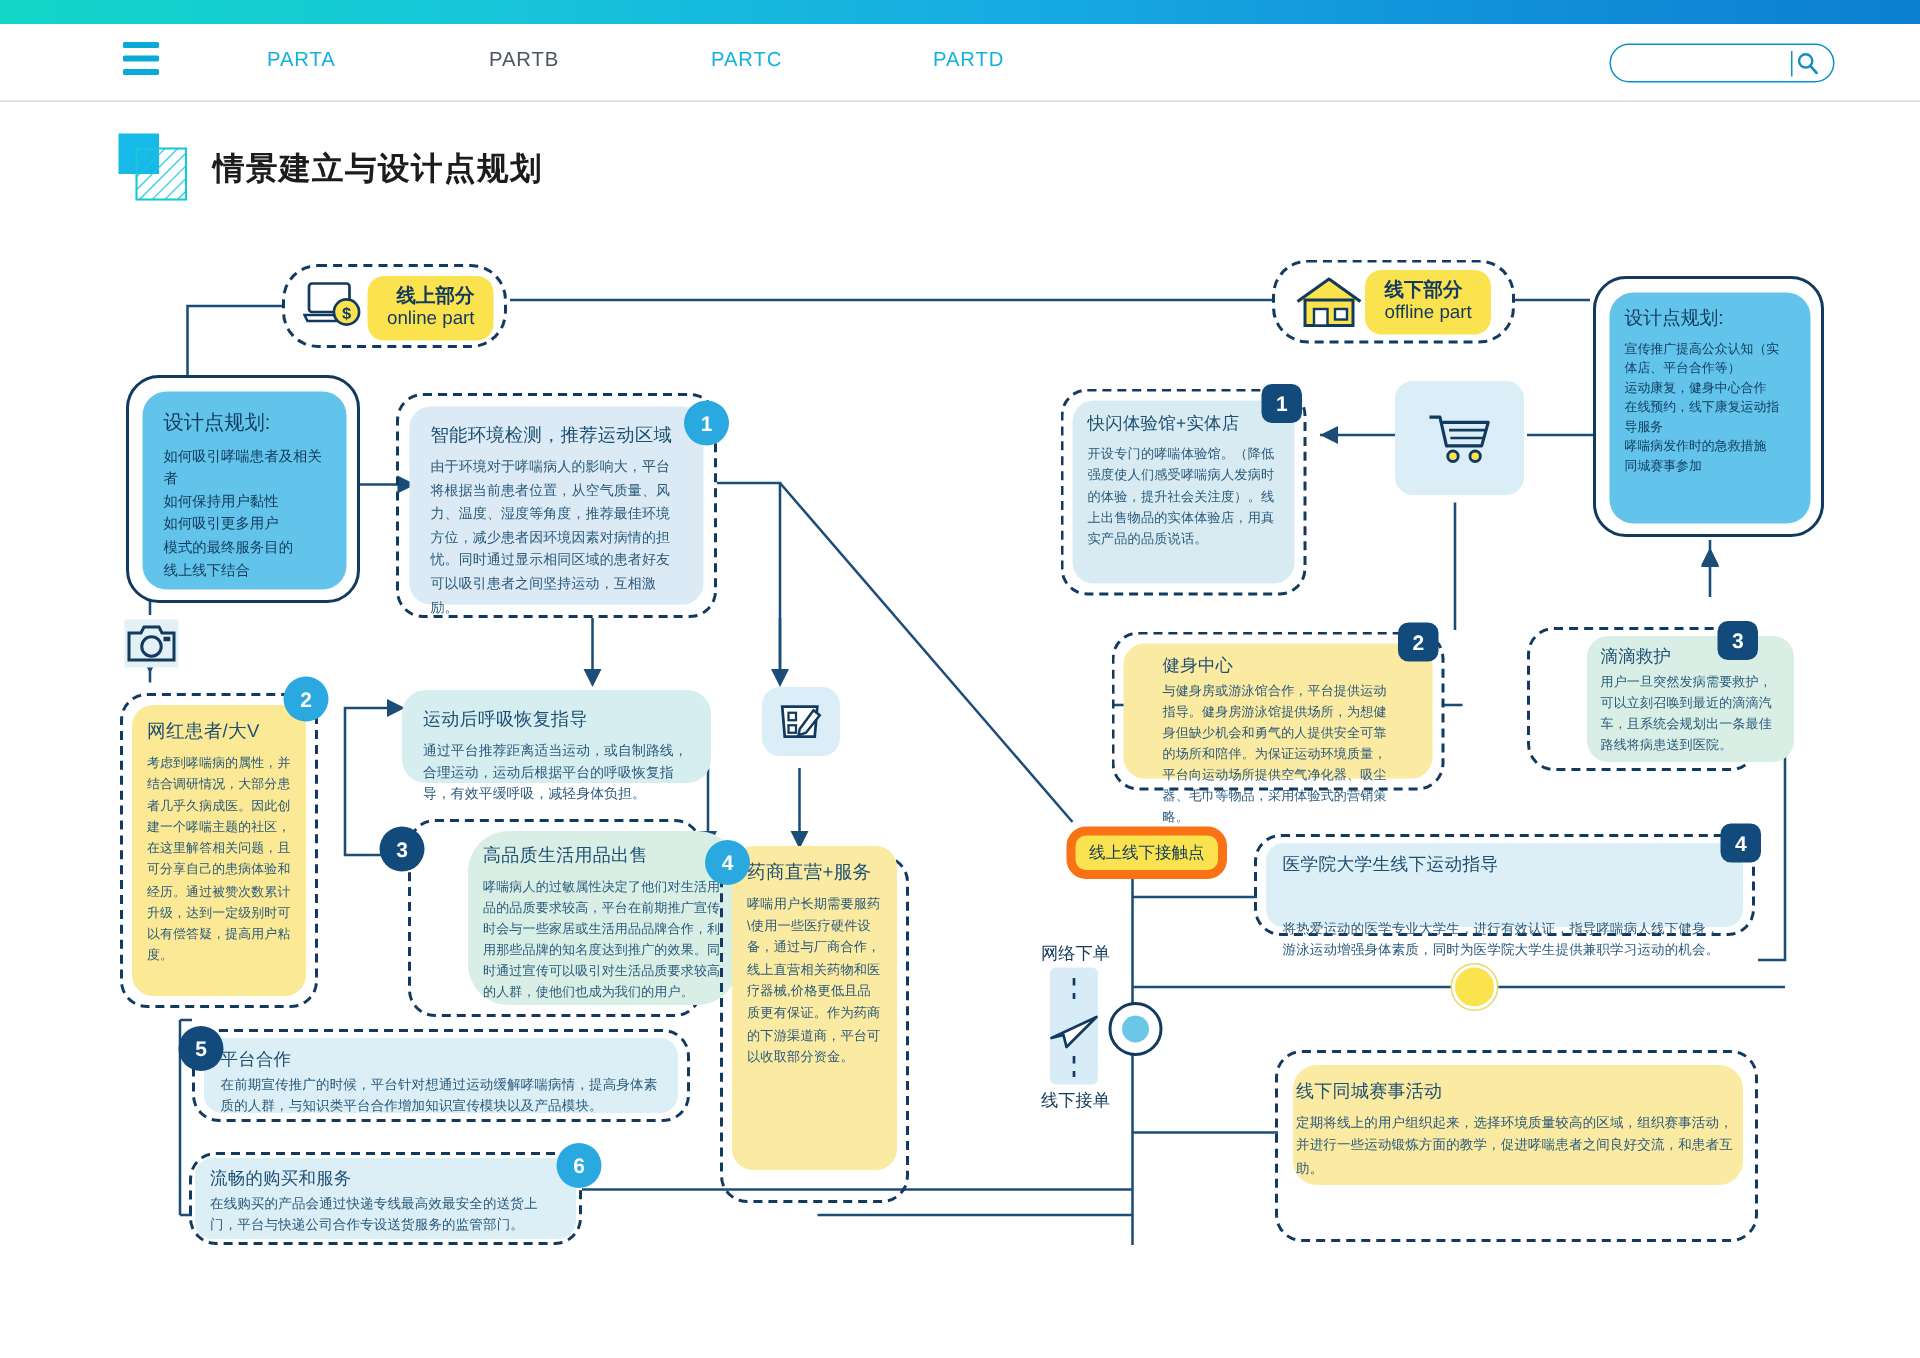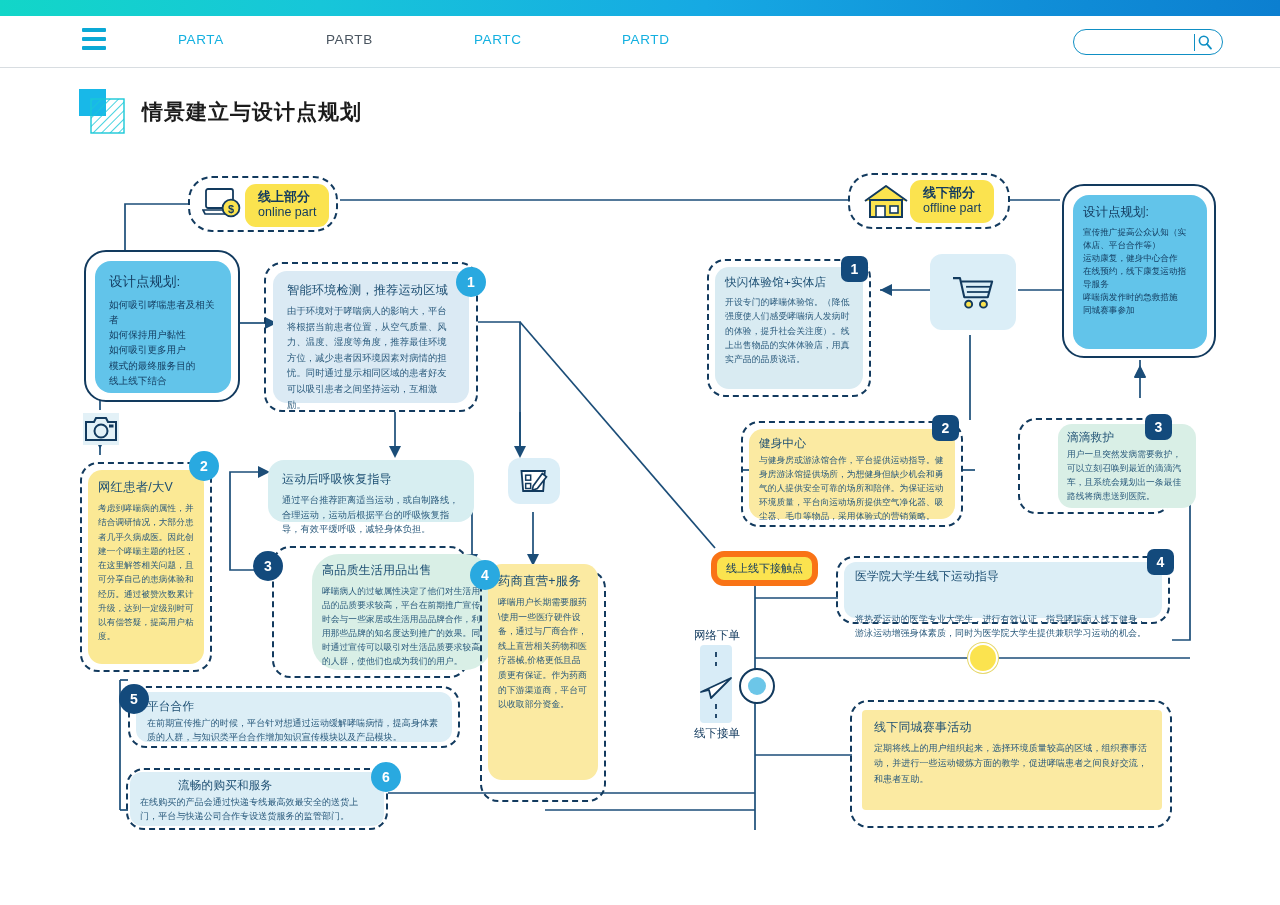--- a/index.html
+++ b/index.html
@@ -298,21 +298,21 @@
 </svg>
 
 <div class="pill-wrap" style="left:188px; top:176px;">
   <div class="pill-dash" style="width:150px; height:56px;"></div>
   <svg style="position:absolute; left:14px; top:10px; width:42px; height:36px;" viewBox="0 0 42 36">
     <rect x="4" y="3" width="27" height="19" rx="2" fill="#fff" stroke="#123a5e" stroke-width="1.8"></rect>
     <path d="M1 24 L34 24 L32 28 L3 28 Z" fill="#fff" stroke="#123a5e" stroke-width="1.7"></path>
     <circle cx="29" cy="22" r="8.4" fill="#fbe34f" stroke="#123a5e" stroke-width="1.8"></circle>
     <text x="29" y="26.6" font-size="11" font-family="Liberation Sans, sans-serif" font-weight="bold" text-anchor="middle" fill="#123a5e">$</text>
   </svg>
-  <div class="pill-label" style="left:57px; top:8px;">
+  <div class="pill-label" style="left:57px; top:8px;text-align:right;">
     <div class="l1">线上部分</div>
     <div class="l2">online part</div>
   </div>
 </div>
 
 <div class="pill-wrap" style="left:848px; top:173px;">
   <div class="pill-dash" style="width:162px; height:56px;"></div>
   <svg style="position:absolute; left:12px; top:8px; width:52px; height:40px;" viewBox="0 0 52 40">
     <path d="M5 20 L26 5 L47 20" fill="#fbe34f" stroke="#123a5e" stroke-width="2" stroke-linejoin="round"></path>
     <rect x="10" y="19" width="32" height="17" fill="#fbe34f" stroke="#123a5e" stroke-width="2"></rect>
@@ -410,21 +410,21 @@
 
 <div class="dashbox" style="left:128px; top:686px; width:332px; height:62px;"></div>
 <div class="card fill-pale" style="left:136px; top:692px; width:316px; height:50px; padding:7px 11px; border-radius:12px;">
   <div class="ct" style="font-size:11.6px; margin-bottom:3px;">平台合作</div>
   <div class="cb" style="font-size:9px; line-height:1.55;">在前期宣传推广的时候，平台针对想通过运动缓解哮喘病情，提高身体素质的人群，与知识类平台合作增加知识宣传模块以及产品模块。</div>
 </div>
 <div class="badge-navy" style="left:119px; top:684px;">5</div>
 
 <div class="dashbox" style="left:126px; top:768px; width:262px; height:62px;"></div>
 <div class="card fill-pale" style="left:130px; top:772px; width:254px; height:54px; padding:6px 10px; border-radius:12px;">
-  <div class="ct" style="font-size:11.6px; margin-bottom:3px;margin-left:38px;">流畅的购买和服务</div>
+  <div class="ct" style="font-size:11.6px; margin-bottom:3px;">流畅的购买和服务</div>
   <div class="cb" style="font-size:9px; line-height:1.55;">在线购买的产品会通过快递专线最高效最安全的送货上门，平台与快递公司合作专设送货服务的监管部门。</div>
 </div>
 <div class="badge-circle" style="left:371px; top:762px;">6</div>
 
 <div class="touchpoint" style="left:711px; top:551px;">线上线下接触点</div>
 <div class="order-strip" style="left:700px; top:645px; width:32px; height:78px;"></div>
 <div class="vlabel" style="left:694px; top:628px;">网络下单</div>
 <div class="vlabel" style="left:694px; top:726px;">线下接单</div>
 <svg style="position:absolute; left:695px; top:650px; width:42px; height:70px;" viewBox="0 0 42 70">
   <line x1="21" y1="2" x2="21" y2="16" stroke="#123a5e" stroke-width="1.8" stroke-dasharray="5 5"></line>
@@ -437,37 +437,37 @@
 <div class="knot-y" style="left:968px; top:643px;"></div>
 
 <div class="dashbox" style="left:707px; top:259px; width:164px; height:138px;"></div>
 <div class="card fill-blue2" style="left:715px; top:267px; width:148px; height:122px; padding:8px 10px;">
   <div class="ct" style="font-size:11.6px;">快闪体验馆+实体店</div>
   <div class="cb" style="font-size:8.8px; line-height:1.62;">开设专门的哮喘体验馆。（降低强度使人们感受哮喘病人发病时的体验，提升社会关注度）。线上出售物品的实体体验店，用真实产品的品质说话。</div>
 </div>
 <div class="badge-sq" style="left:841px; top:256px;">1</div>
 
 <div class="dashbox" style="left:741px; top:421px; width:222px; height:106px;"></div>
-<div class="card fill-yellow2" style="left:749px; top:429px; width:206px; height:90px; padding:7px 10px;">
+<div class="card fill-yellow2" style="left:749px; top:429px; width:206px; height:90px; padding:7px 26px;">
   <div class="ct" style="font-size:11.6px; margin-bottom:3px;">健身中心</div>
   <div class="cb" style="font-size:8.7px; line-height:1.6;">与健身房或游泳馆合作，平台提供运动指导。健身房游泳馆提供场所，为想健身但缺少机会和勇气的人提供安全可靠的场所和陪伴。为保证运动环境质量，平台向运动场所提供空气净化器、吸尘器、毛巾等物品，采用体验式的营销策略。</div>
 </div>
 <div class="badge-sq" style="left:932px; top:415px;">2</div>
 
 <div class="dashbox" style="left:1018px; top:418px; width:154px; height:96px;"></div>
 <div class="card fill-mint" style="left:1026px; top:424px; width:138px; height:84px; padding:6px 9px;">
   <div class="ct" style="font-size:11.6px; margin-bottom:3px;">滴滴救护</div>
   <div class="cb" style="font-size:8.7px; line-height:1.6;">用户一旦突然发病需要救护，可以立刻召唤到最近的滴滴汽车，且系统会规划出一条最佳路线将病患送到医院。</div>
 </div>
 <div class="badge-sq" style="left:1145px; top:414px;">3</div>
 
 <div class="dashbox" style="left:836px; top:556px; width:334px; height:68px;"></div>
 <div class="card fill-pale" style="left:844px; top:562px; width:318px; height:56px; padding:7px 11px; border-radius:12px;">
   <div class="ct" style="font-size:11.8px; margin-bottom:3px;">医学院大学生线下运动指导</div>
   <div class="cb" style="font-size:9px; line-height:1.55;margin-top:28px;">将热爱运动的医学专业大学生，进行有效认证，指导哮喘病人线下健身，游泳运动增强身体素质，同时为医学院大学生提供兼职学习运动的机会。</div>
 </div>
 <div class="badge-sq" style="left:1147px; top:549px;">4</div>
 
 <div class="dashbox" style="left:850px; top:700px; width:322px; height:128px;"></div>
-<div class="card fill-yellow2" style="left:862px; top:710px; width:300px; height:100px; padding:9px 12px; border-radius:4px;">
+<div class="card fill-yellow2" style="left:862px; top:710px; width:300px; height:80px; padding:9px 2px; border-radius:16px;">
   <div class="ct" style="font-size:12px; margin-bottom:5px;">线下同城赛事活动</div>
   <div class="cb" style="font-size:9px; line-height:1.7;">定期将线上的用户组织起来，选择环境质量较高的区域，组织赛事活动，并进行一些运动锻炼方面的教学，促进哮喘患者之间良好交流，和患者互助。</div>
 </div>
 
 </body></html>

